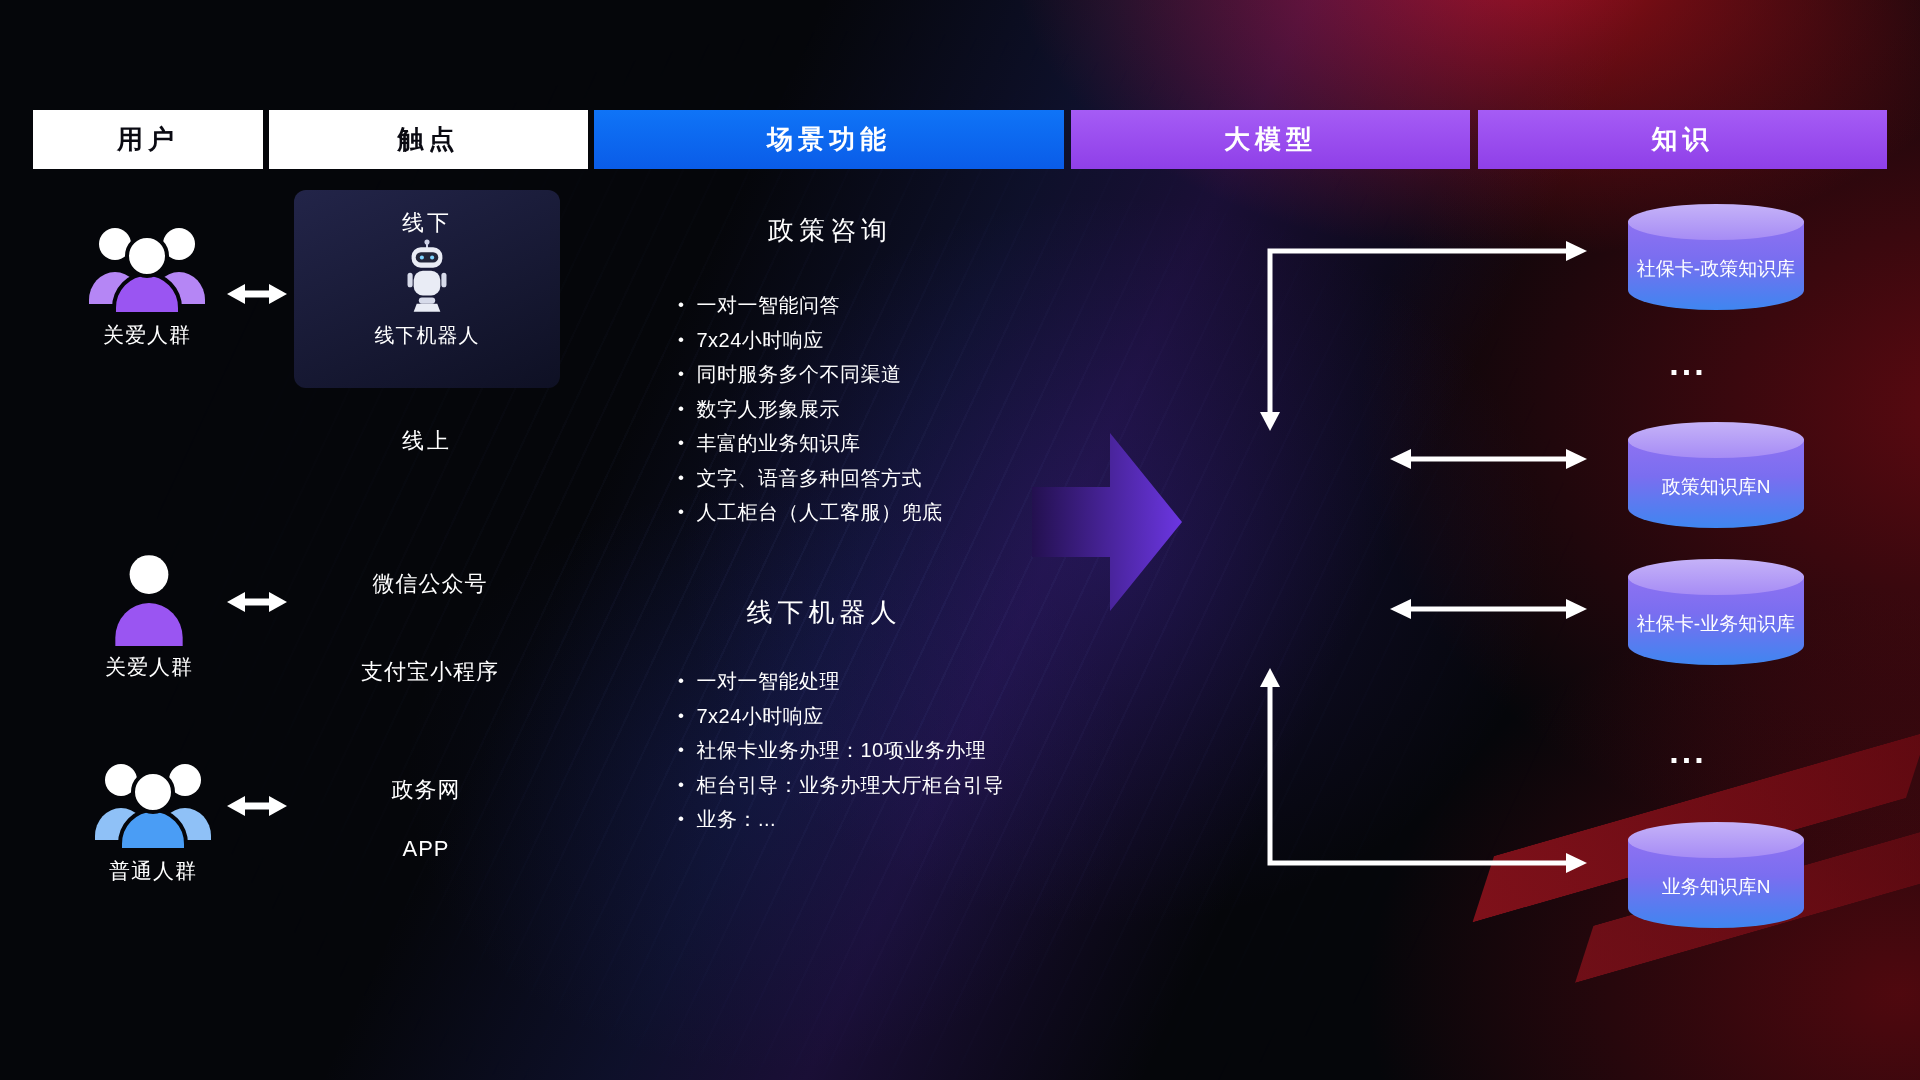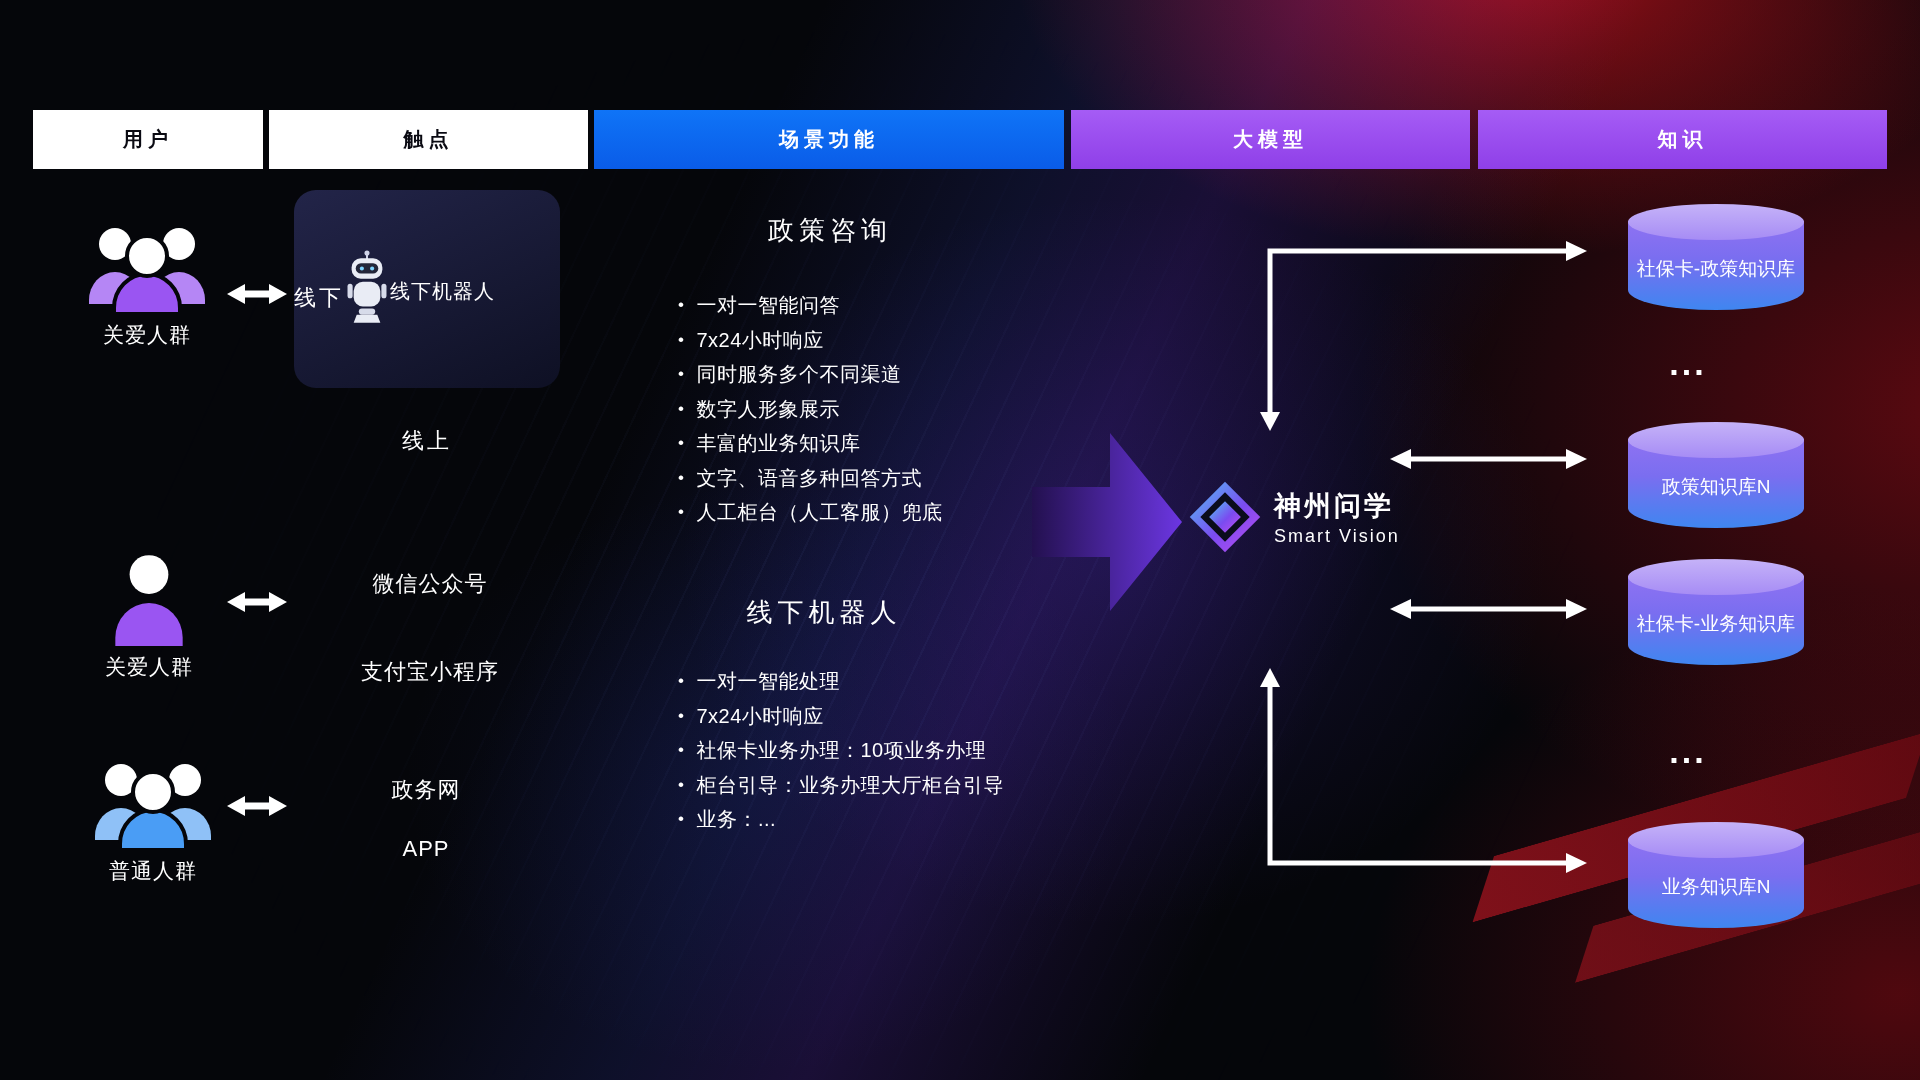--- a/index.html
+++ b/index.html
@@ -27,34 +27,34 @@
             mask-image:radial-gradient(950px 750px at 45% 55%, #000 0%, rgba(0,0,0,0) 78%);
   }
   .red-chevron { position:absolute; z-index:1; background:linear-gradient(90deg,#a3141f,#6e0a12);
     clip-path:polygon(8% 0, 100% 0, 92% 100%, 0 100%); }
   .rc1 { left:1455px; top:798px; width:490px; height:58px; transform:rotate(-16deg); opacity:.75; }
   .rc2 { left:1560px; top:876px; width:420px; height:50px; transform:rotate(-16deg); opacity:.6; }
 
   
   .hdr { position:absolute; top:110px; height:59px; z-index:3;
     display:flex; align-items:center; justify-content:center;
-    font-size:20px; font-weight:700; letter-spacing:5px; }
+    font-size:26px; font-weight:700; letter-spacing:5px; }
   .hdr.white  { background:#ffffff; color:#0a0a12; }
   .hdr.blue   { background:linear-gradient(180deg,#0f74f7,#0a5ce8); color:#fff; }
   .hdr.purple { background:linear-gradient(180deg,#a55cf5,#8f3fe8); color:#fff; }
 
   
   .user { position:absolute; z-index:3; display:flex; flex-direction:column; align-items:center; }
   .user-label { font-size:21px; letter-spacing:1px; margin-top:5px; }
   .harrow { position:absolute; z-index:3; }
 
   
   .offline-box { position:absolute; left:294px; top:190px; width:266px; height:198px; z-index:3;
-    border-radius:22px; background:linear-gradient(155deg, rgba(36,38,76,.95), rgba(15,17,38,.92));
-    display:flex; flex-direction:row; align-items:center; }
+    border-radius:12px; background:linear-gradient(155deg, rgba(36,38,76,.95), rgba(15,17,38,.92));
+    display:flex; flex-direction:column; align-items:center; }
   .offline-title { margin-top:18px; font-size:22px; letter-spacing:3px; }
   .offline-robot-label { margin-top:4px; font-size:20px; letter-spacing:1px; }
   .tp-text { position:absolute; z-index:3; transform:translate(-50%,-50%);
     font-size:22px; letter-spacing:1px; white-space:nowrap; }
   .tp-big { font-size:22px; letter-spacing:3px; }
 
   
   .scn-title { position:absolute; z-index:3; transform:translate(-50%,-50%);
     font-size:26px; letter-spacing:5px; font-weight:500; white-space:nowrap; }
   .scn-list { position:absolute; z-index:3; }
@@ -194,38 +194,20 @@
   <svg class="flow-arrow" width="150" height="195" viewBox="0 0 150 195">
     <defs>
       <linearGradient id="agrad" x1="0" y1="0" x2="1" y2="0">
         <stop offset="0" stop-color="#23104f"></stop>
         <stop offset="1" stop-color="#7038ea"></stop>
       </linearGradient>
     </defs>
     <polygon points="0,62 78,62 78,8 150,97 78,186 78,132 0,132" fill="url(#agrad)" opacity="0.95"></polygon>
   </svg>
 
-  <div class="logo">
-    <svg width="74" height="74" viewBox="0 0 84 84">
-      <defs>
-        <linearGradient id="lgA" x1="0" y1="0" x2="1" y2="1">
-          <stop offset="0" stop-color="#52c6f5"></stop>
-          <stop offset="0.55" stop-color="#7a4bf0"></stop>
-          <stop offset="1" stop-color="#c44df0"></stop>
-        </linearGradient>
-      </defs>
-      <polygon points="42,2 82,42 42,82 2,42" fill="url(#lgA)"></polygon>
-      <polygon points="42,14 70,42 42,70 14,42" fill="#0a0c1c"></polygon>
-      <polygon points="42,24 60,42 42,60 24,42" fill="url(#lgA)"></polygon>
-    </svg>
-    <div>
-      <div class="logo-name">神州问学</div>
-      <div class="logo-sub">Smart Vision</div>
-    </div>
-  </div>
 
   <div class="db" style="top:204px;">
     <div class="db-body"></div>
     <div class="db-top"></div>
     <div class="db-label">社保卡-政策知识库</div>
   </div>
   <div class="dots" style="left:1688px; top:363px;">...</div>
   <div class="db" style="top:422px;">
     <div class="db-body"></div>
     <div class="db-top"></div>

